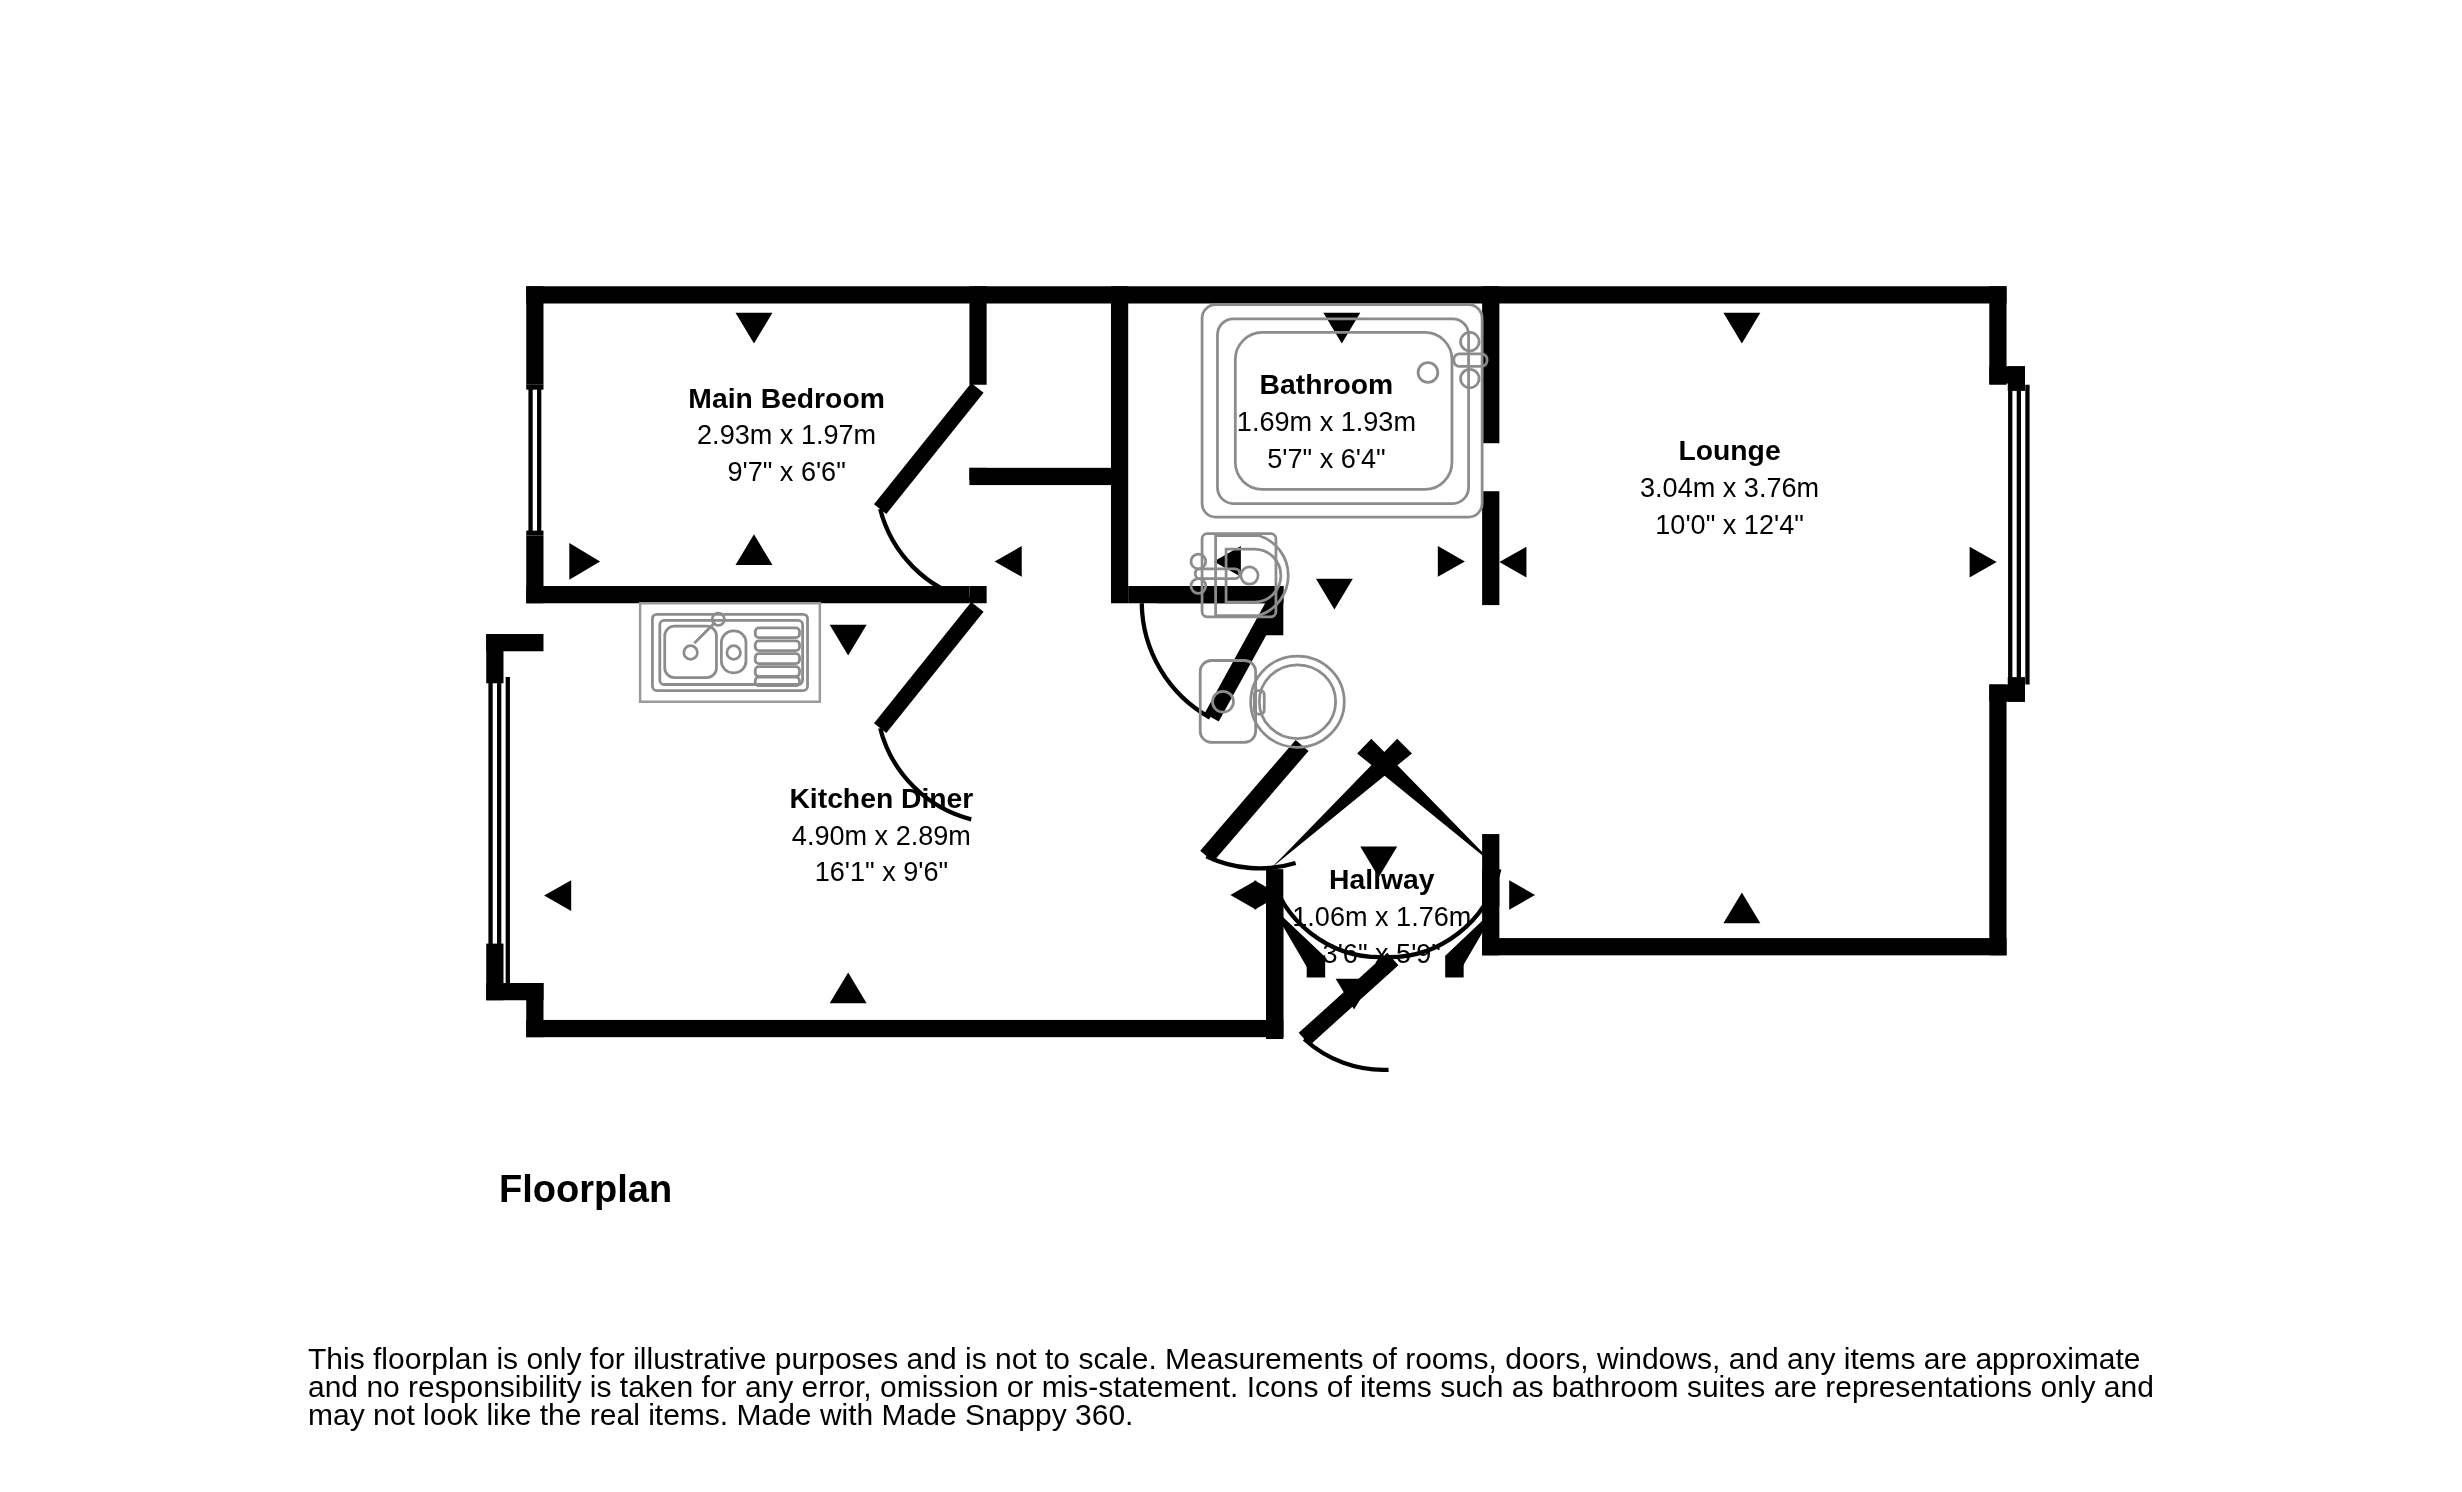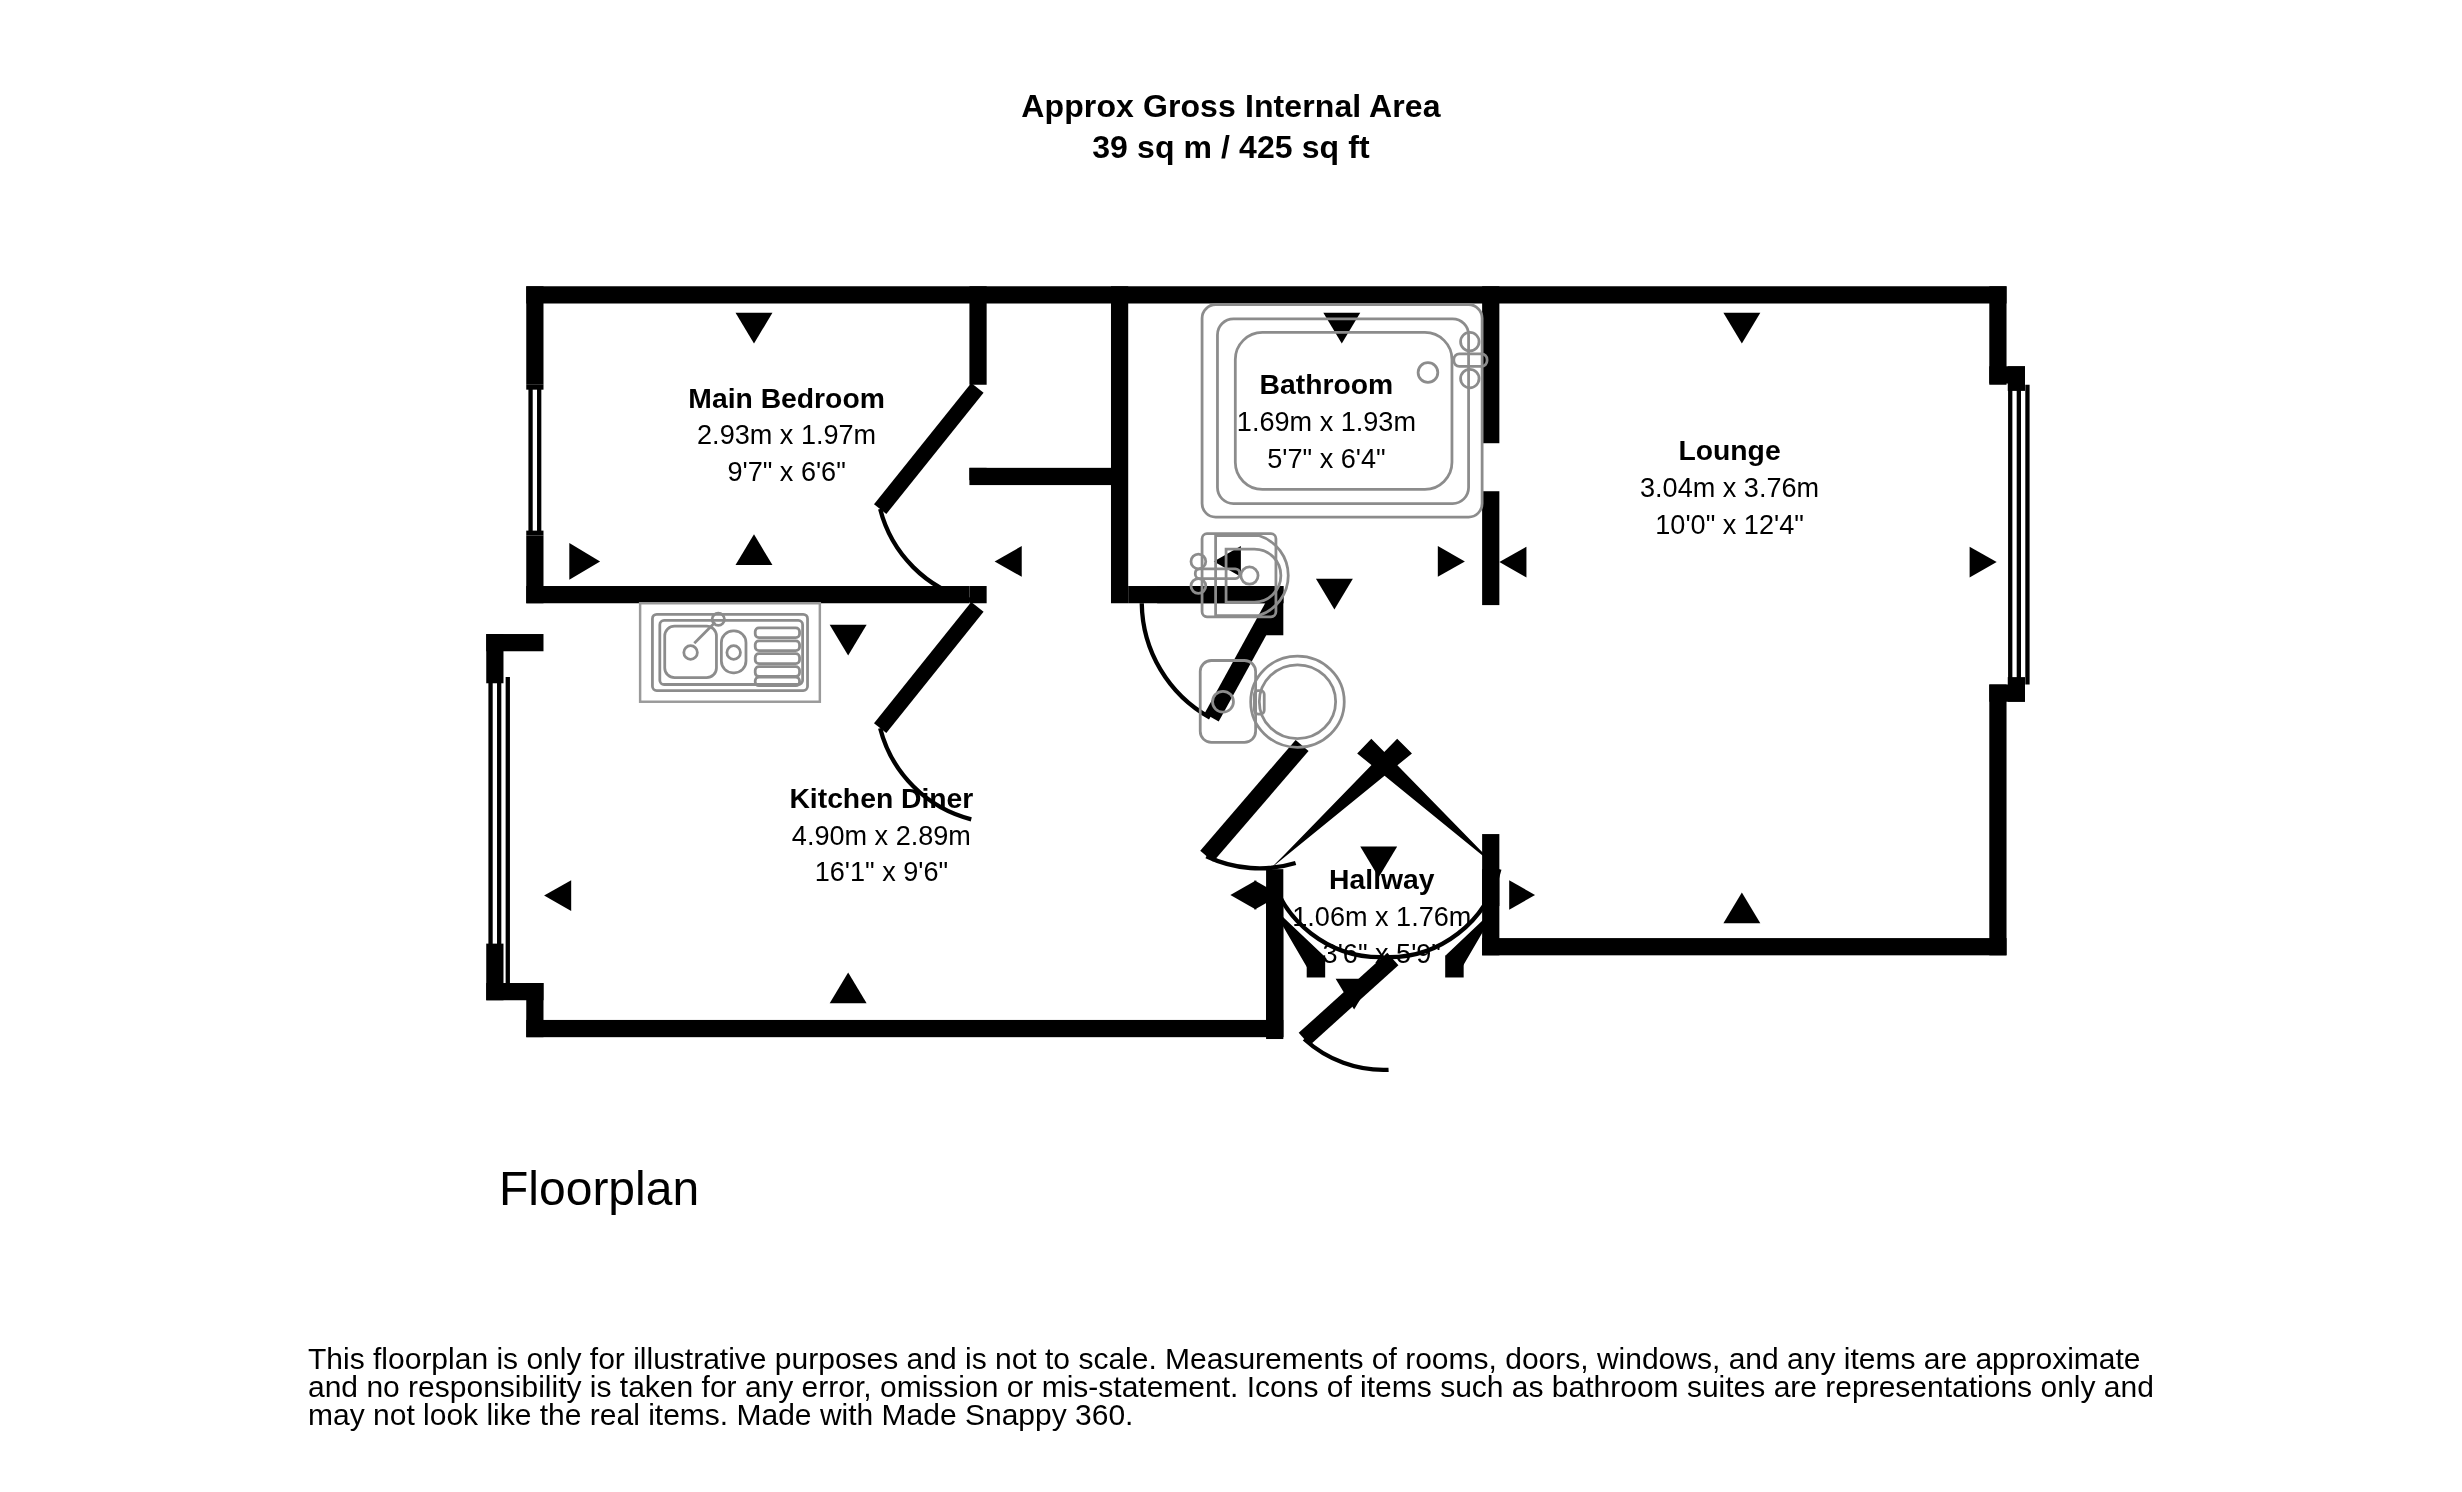--- a/index.html
+++ b/index.html
@@ -69,46 +69,42 @@
     fill: #000000;
   }
   .rlabel .nm  { font-size: 46px; font-weight: bold; }
   .rlabel .dim { font-size: 44px; font-weight: normal; }
 
   
   .caption {
     position: absolute;
     left: 499px;
     top: 1167px;
-    font-size: 48px;
-    font-weight: normal;
+    font-size: 38px;
+    font-weight: bold;
     line-height: 44px;
     white-space: nowrap;
   }
 
   
   .disclaimer {
     position: absolute;
     left: 308px;
     top: 1345px;
     width: 1853px;
     text-align: left;
     font-size: 30px;
     line-height: 28px;
   }
 </style>
 </head>
 <body>
 
 <div id="sheet">
 
-  <div class="header">
-    <div class="line">Approx Gross Internal Area</div>
-    <div class="line">39 sq m / 425 sq ft</div>
-  </div>
 
   <div id="plan-wrap">
   <svg id="plan" viewBox="0 0 4000 1450" xmlns="http://www.w3.org/2000/svg">
 
     <g>
 
       <rect class="wall" x="855" y="65" width="2405" height="28"></rect>
 
       <rect class="wall" x="855" y="65" width="28" height="160"></rect>
 

